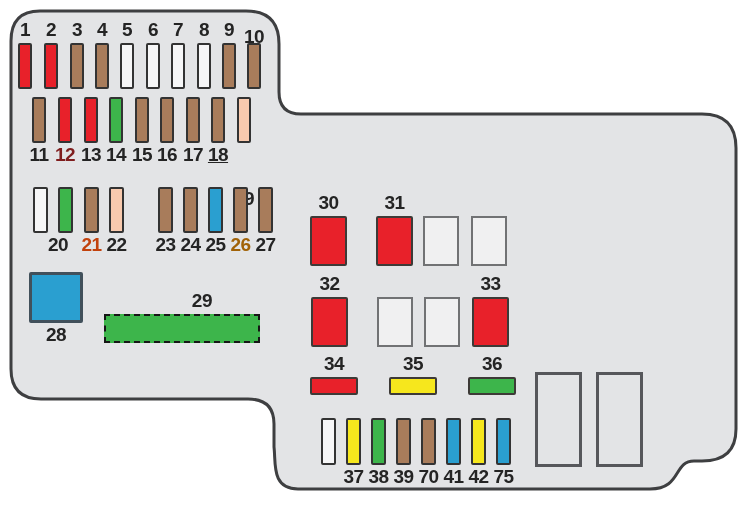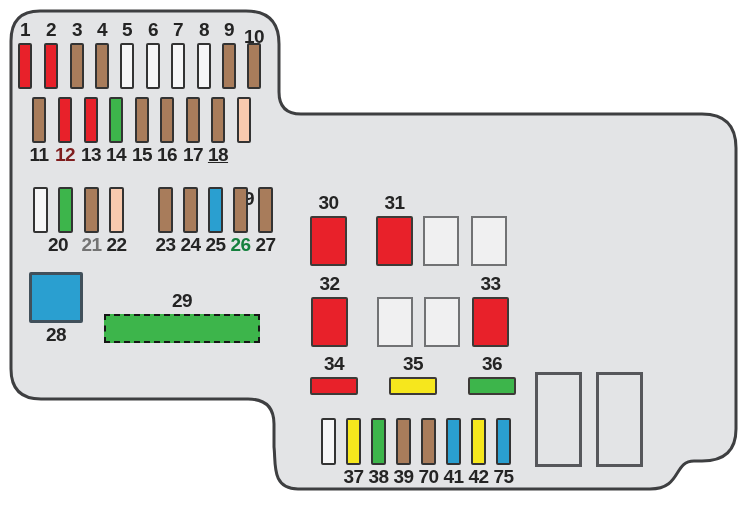--- a/index.html
+++ b/index.html
@@ -64,37 +64,37 @@
     <div class="el fuse" style="left: 186px; top: 97px; width: 14px; height: 46px; background: rgb(168, 124, 91);"></div>
     <span class="lbl" style="left: 163px; top: 144px; color: rgb(36, 36, 36);">17</span>
     <div class="el fuse" style="left: 211px; top: 97px; width: 14px; height: 46px; background: rgb(168, 124, 91);"></div>
     <span class="lbl" style="left: 188px; top: 144px; color: rgb(36, 36, 36); text-decoration: underline;">18</span>
     <div class="el fuse" style="left: 237px; top: 97px; width: 14px; height: 46px; background: rgb(249, 202, 174);"></div>
     <span class="lbl" style="left: 214px; top: 144px; color: rgb(36, 36, 36); margin-top: 44px;">19</span>
     <div class="el fuse" style="left: 33px; top: 187px; width: 15px; height: 46px; background: rgb(246, 246, 247);"></div>
     <div class="el fuse" style="left: 58px; top: 187px; width: 15px; height: 46px; background: rgb(61, 181, 75);"></div>
     <span class="lbl" style="left: 28px; top: 234px; color: rgb(36, 36, 36);">20</span>
     <div class="el fuse" style="left: 84px; top: 187px; width: 15px; height: 46px; background: rgb(168, 124, 91);"></div>
-    <span class="lbl" style="left: 61.5px; top: 234px; color: #737373;">21</span>
+    <span class="lbl" style="left: 61.5px; top: 234px; color: #c2410c;">21</span>
     <div class="el fuse" style="left: 109px; top: 187px; width: 15px; height: 46px; background: rgb(249, 202, 174);"></div>
     <span class="lbl" style="left: 86.5px; top: 234px; color: rgb(36, 36, 36);">22</span>
     <div class="el fuse" style="left: 158px; top: 187px; width: 15px; height: 46px; background: rgb(168, 124, 91);"></div>
     <span class="lbl" style="left: 135.5px; top: 234px; color: rgb(36, 36, 36);">23</span>
     <div class="el fuse" style="left: 183px; top: 187px; width: 15px; height: 46px; background: rgb(168, 124, 91);"></div>
     <span class="lbl" style="left: 160.5px; top: 234px; color: rgb(36, 36, 36);">24</span>
     <div class="el fuse" style="left: 208px; top: 187px; width: 15px; height: 46px; background: rgb(42, 159, 208);"></div>
     <span class="lbl" style="left: 185.5px; top: 234px; color: rgb(36, 36, 36);">25</span>
     <div class="el fuse" style="left: 233px; top: 187px; width: 15px; height: 46px; background: rgb(168, 124, 91);"></div>
-    <span class="lbl" style="left: 210.5px; top: 234px; color: #15803d;">26</span>
+    <span class="lbl" style="left: 210.5px; top: 234px; color: #a16207;">26</span>
     <div class="el fuse" style="left: 258px; top: 187px; width: 15px; height: 46px; background: rgb(168, 124, 91);"></div>
     <span class="lbl" style="left: 235.5px; top: 234px; color: rgb(36, 36, 36);">27</span>
     <div class="el module" style="left: 29px; top: 272px; width: 54px; height: 51px; background: rgb(42, 159, 208);"></div>
     <span class="lbl" style="left: 26px; top: 324px; color: rgb(36, 36, 36);">28</span>
     <div class="el strip" style="left: 104px; top: 314px; width: 156px; height: 29px; background: rgb(61, 181, 75);"></div>
-    <span class="lbl" style="left: 152px; top: 290px; color: rgb(36, 36, 36);">29</span>
+    <span class="lbl" style="left: 152px; top: 290px; color: rgb(36, 36, 36); text-align: right;">29</span>
     <div class="el big" style="left: 310px; top: 216px; width: 37px; height: 50px; background: rgb(232, 33, 42);"></div>
     <span class="lbl" style="left: 298.5px; top: 192px; color: rgb(36, 36, 36);">30</span>
     <div class="el big" style="left: 376px; top: 216px; width: 37px; height: 50px; background: rgb(232, 33, 42);"></div>
     <span class="lbl" style="left: 364.5px; top: 192px; color: rgb(36, 36, 36);">31</span>
     <div class="el slot" style="left: 423px; top: 216px; width: 36px; height: 50px; background: rgb(240, 240, 241);"></div>
     <div class="el slot" style="left: 471px; top: 216px; width: 36px; height: 50px; background: rgb(240, 240, 241);"></div>
     <div class="el big" style="left: 311px; top: 297px; width: 37px; height: 50px; background: rgb(232, 33, 42);"></div>
     <span class="lbl" style="left: 299.5px; top: 273px; color: rgb(36, 36, 36);">32</span>
     <div class="el slot" style="left: 377px; top: 297px; width: 36px; height: 50px; background: rgb(240, 240, 241);"></div>
     <div class="el slot" style="left: 424px; top: 297px; width: 36px; height: 50px; background: rgb(240, 240, 241);"></div>

